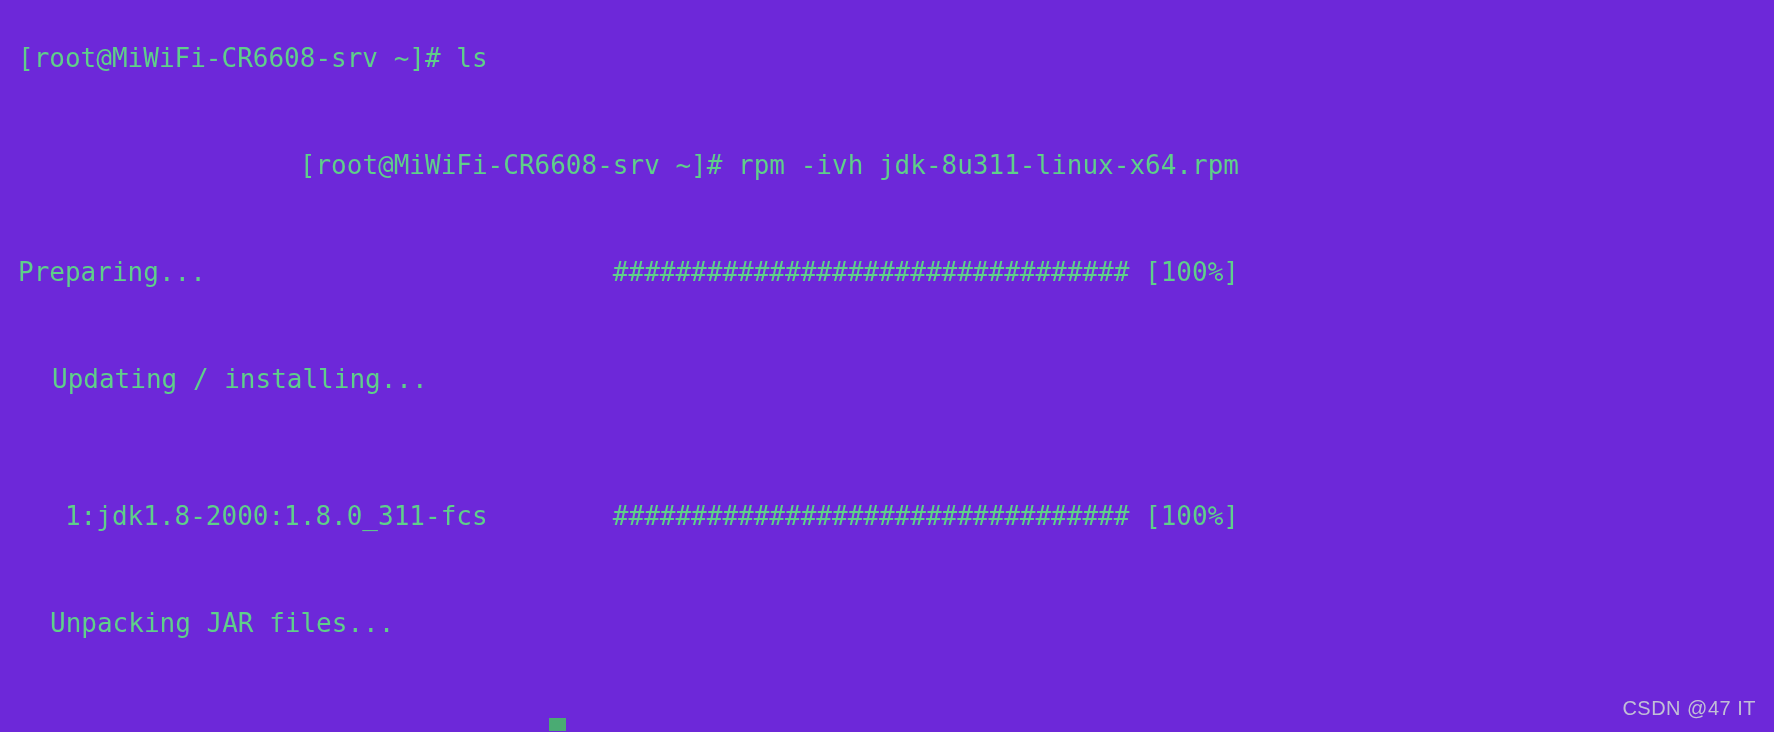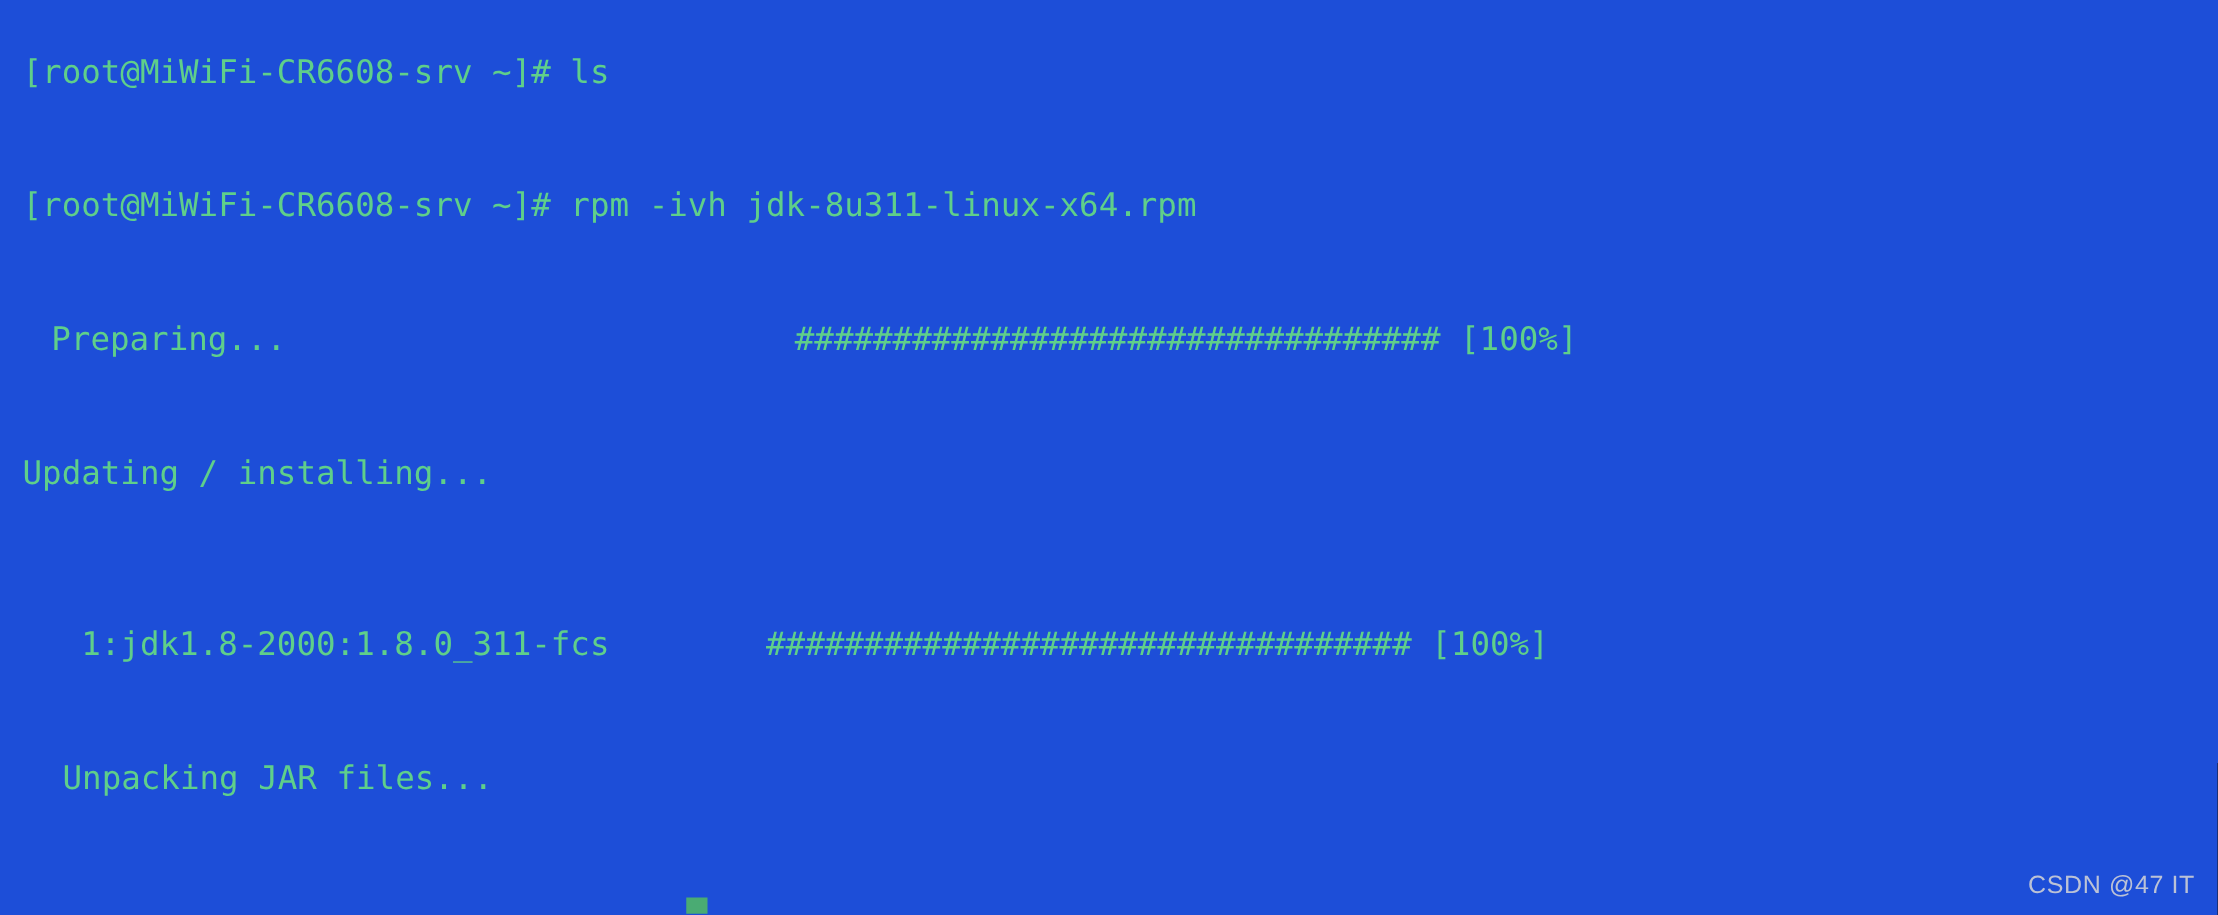--- a/index.html
+++ b/index.html
@@ -51,27 +51,27 @@
     font-size: 20px;
     line-height: 24px;
     color: #c9ccd6;
     letter-spacing: 0.5px;
     opacity: 0.92;
   }
 </style>
 </head>
 <body>
 
-<div id="terminal" style="background: #1d4ed8; color: rgb(95, 207, 138); font-size: 26px; line-height: 35.6px;">
+<div id="terminal" style="background: #6d28d9; color: rgb(95, 207, 138); font-size: 26px; line-height: 35.6px;">
 
   <div id="screen">
     <span class="row" style="height: 35.6px;">[root@MiWiFi-CR6608-srv ~]# ls</span>
-    <span class="row" style="height: 35.6px;">[root@MiWiFi-CR6608-srv ~]# rpm -ivh jdk-8u311-linux-x64.rpm</span>
-    <span class="row" style="height: 35.6px; margin-left: 23px;">Preparing...                          ################################# [100%]</span>
-    <span class="row" style="height: 35.6px;">Updating / installing...</span>
+    <span class="row" style="height: 35.6px; text-align: right;">[root@MiWiFi-CR6608-srv ~]# rpm -ivh jdk-8u311-linux-x64.rpm</span>
+    <span class="row" style="height: 35.6px;">Preparing...                          ################################# [100%]</span>
+    <span class="row" style="height: 35.6px; margin-left: 34px;">Updating / installing...</span>
     <span class="row" style="height: 35.6px; margin-top: 31px;">   1:jdk1.8-2000:1.8.0_311-fcs        ################################# [100%]</span>
     <span class="row" style="height: 35.6px; margin-left: 32px;">Unpacking JAR files...</span>
     
     
     
     
     
     
     
     

